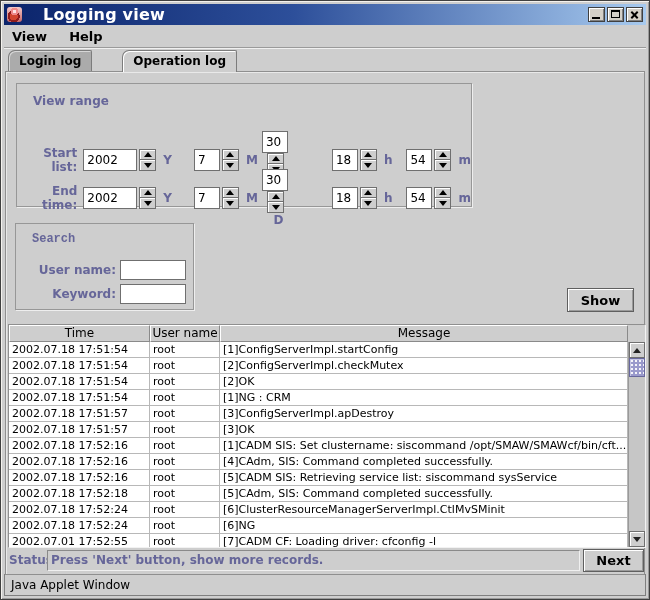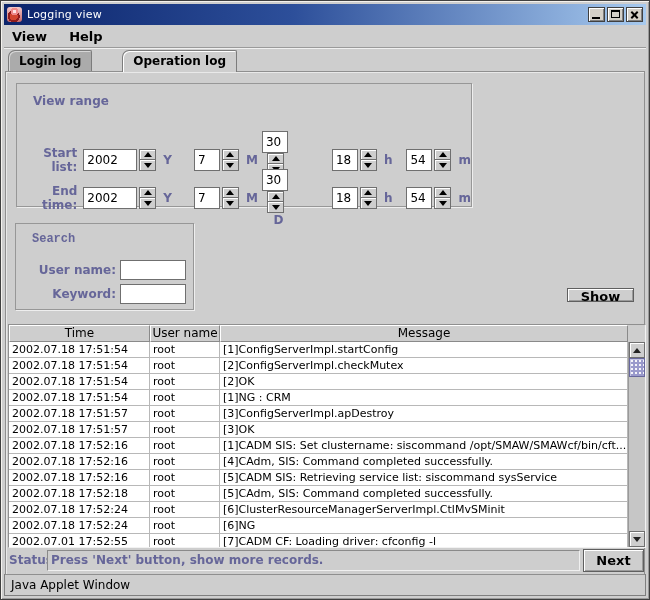--- a/index.html
+++ b/index.html
@@ -20,21 +20,21 @@
     background:linear-gradient(to right, #0b246b 0%, #2d4f9a 45%, #a7caef 100%);
     display:flex; align-items:center; padding:0 3px;
   }
   .app-icon {
     width:15px; height:15px; margin-right:5px; border-radius:3px;
     background:
       radial-gradient(circle at 50% 30%, #ffe3e3 0 2px, #ef8a8a 2px 4px, transparent 4px),
       radial-gradient(circle at 45% 62%, #d2452f 0 4px, #8f1d1d 4px 6px, transparent 6px),
       linear-gradient(#f3c9c9,#c76a6a);
   }
-  .title-text { color:#ffffff; font-size:11px; font-weight:normal; letter-spacing:.2px; }
+  .title-text { color:#ffffff; font-size:16px; font-weight:bold; letter-spacing:.2px;margin-left:16px; }
   .win-buttons { margin-left:auto; display:flex; gap:2px; }
   .win-btn {
     width:17px; height:15px; background:#d4d0c8; position:relative;
     border:1px solid #404040;
     box-shadow: inset 1px 1px 0 #ffffff, inset -1px -1px 0 #808080;
     cursor:pointer;
   }
   .glyph-min { position:absolute; left:3px; bottom:2px; width:8px; height:2px; background:#000; }
   .glyph-max { position:absolute; left:3px; top:2px; width:9px; height:8px; border:1px solid #000; border-top-width:2px; }
   .glyph-close { position:absolute; inset:0; }
@@ -108,21 +108,21 @@
   .search-label { width:100px; text-align:right; font-size:12px; font-weight:bold; color:#666699; margin-right:4px; }
   .search-input {
     width:66px; height:20px; border:1px solid #6f6f6f; background:#fff; font-size:12px; padding-left:3px; outline:none;
   }
 
   .btn {
     background:#cecece; border:1px solid #5f5f5f;
     box-shadow:inset 1px 1px 0 #ffffff, inset -1px -1px 0 #9a9a9a;
     font-size:13px; font-weight:bold; color:#000; cursor:pointer;
   }
-  .btn-show { position:absolute; left:561px; top:216px; width:67px; height:14px; }
+  .btn-show { position:absolute; left:561px; top:216px; width:67px; height:24px; }
   .btn-next { position:absolute; left:577px; top:477px; width:61px; height:23px; }
 
   
   .table-panel {
     position:absolute; left:2px; top:252px; width:638px; height:224px;
     border:1px solid; border-color:#8f8f8f #f2f2f2 #f2f2f2 #8f8f8f;
     background:#cecece; display:flex;
   }
   .table-area { width:619px; overflow:hidden; }
   .thead { display:flex; height:17px; }

